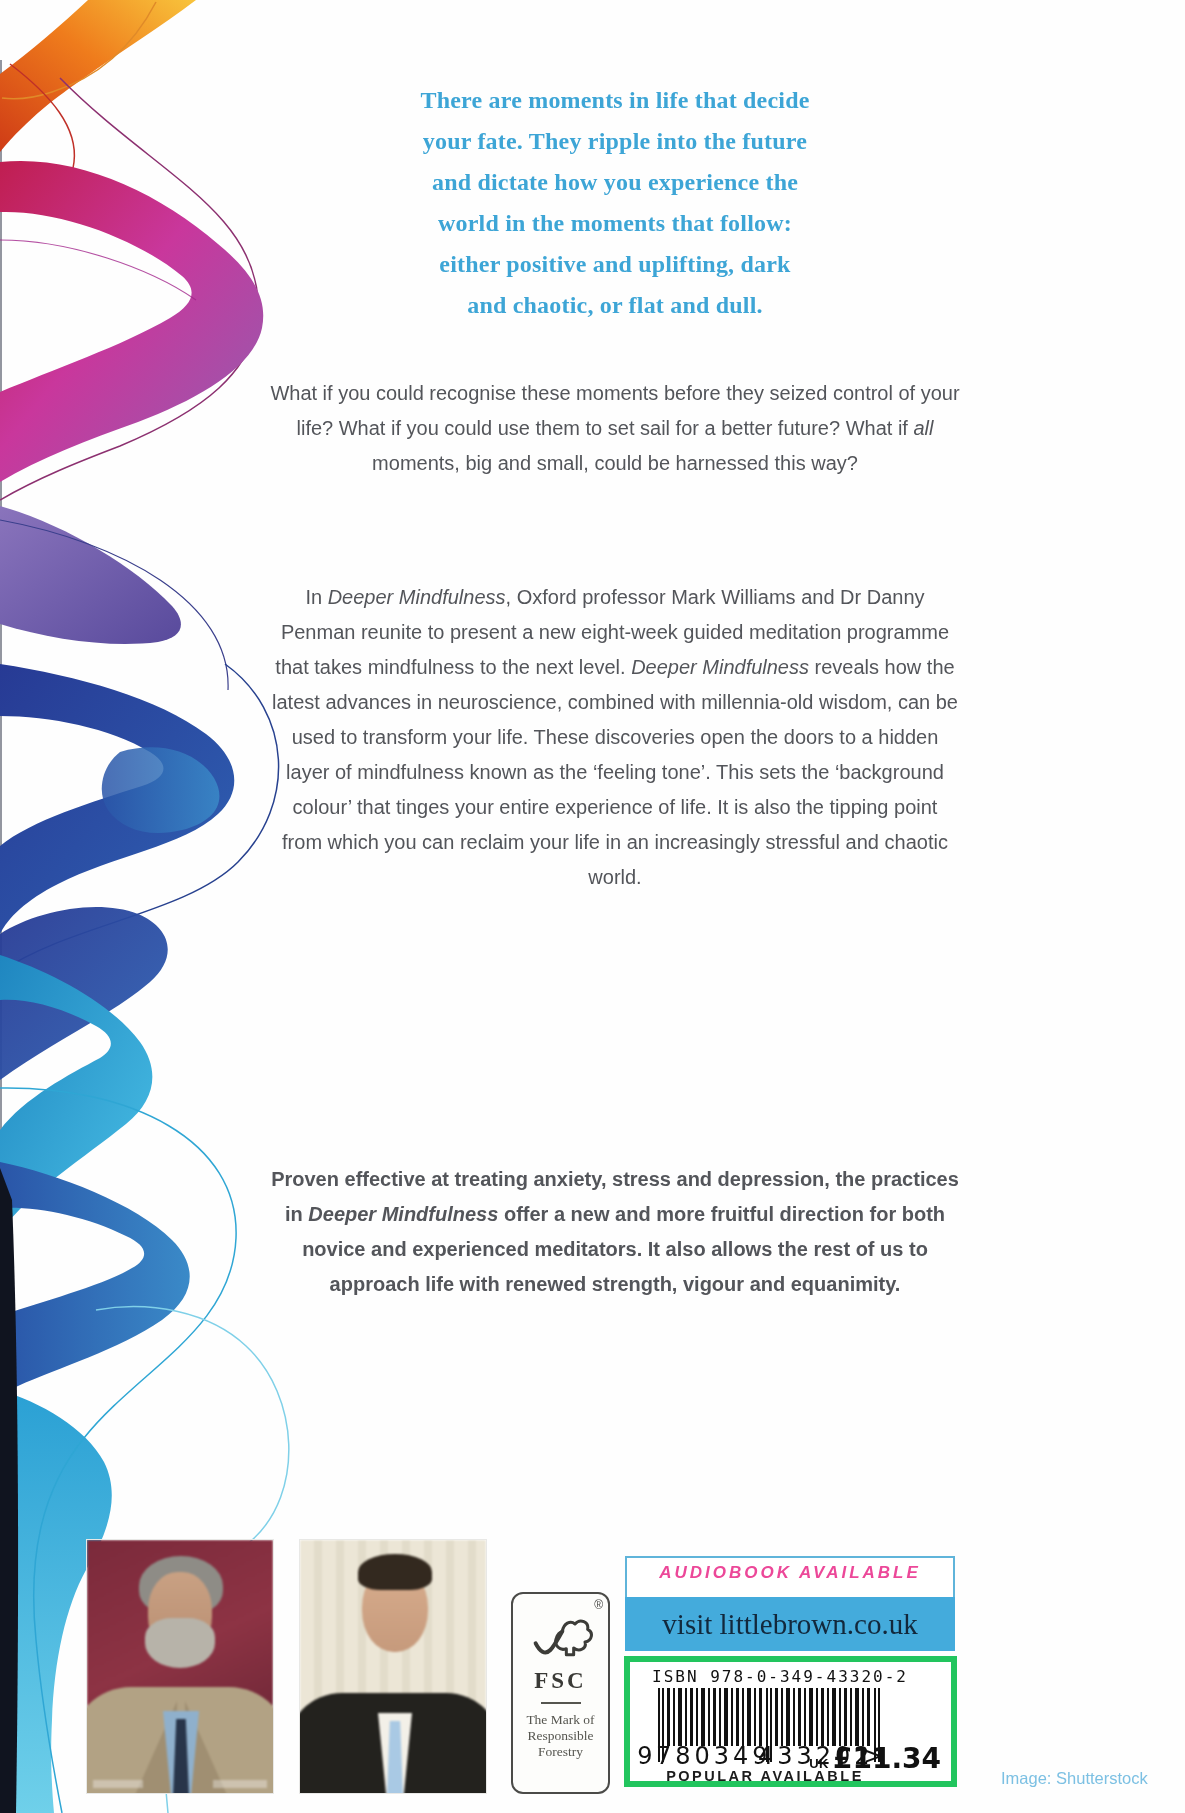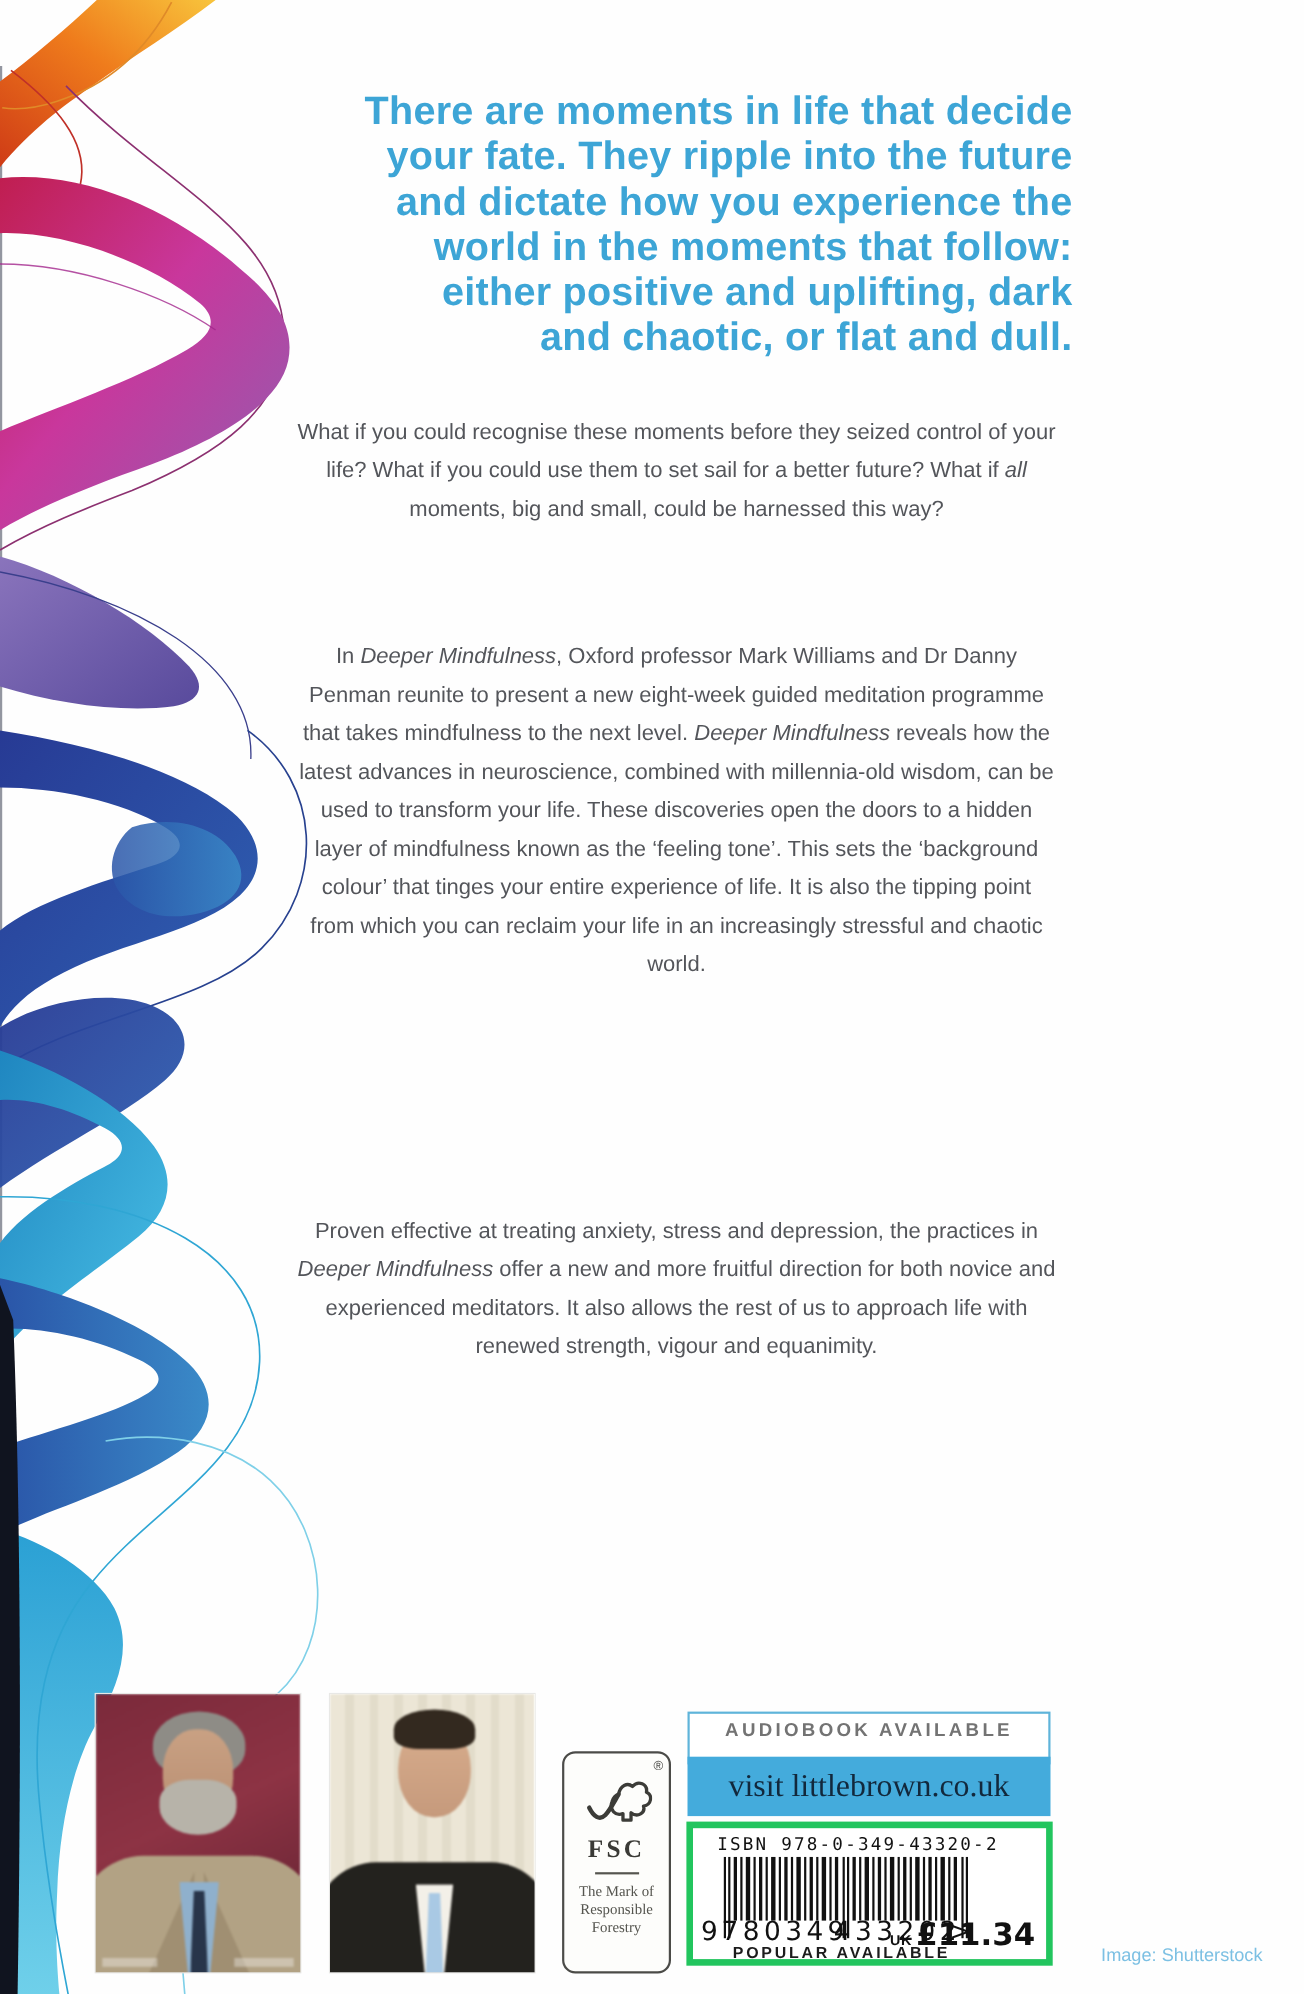--- a/index.html
+++ b/index.html
@@ -3,29 +3,29 @@
 <meta charset="utf-8">
 <style>
   html,body{margin:0;padding:0;background:#ffffff;}
   .page{position:relative;width:1185px;height:1813px;background:#fefefe;overflow:hidden;
         font-family:"Liberation Sans", sans-serif;}
 
   
   .waves{position:absolute;left:0;top:0;width:310px;height:1813px;}
 
   
-  .headline{position:absolute;left:255px;top:80px;width:720px;text-align:right;
-            font-family:Liberation Sans, sans-serif;font-weight:bold;
-            font-size:36px;line-height:41px;color:#3da5d6;letter-spacing:.2px;}
+  .headline{position:absolute;left:255px;top:80px;width:720px;text-align:center;
+            font-family:Liberation Serif, serif;font-weight:bold;
+            font-size:24px;line-height:41px;color:#3da5d6;letter-spacing:.2px;}
   .bodypara{position:absolute;left:270px;width:690px;text-align:center;
             color:#53555a;font-size:20px;line-height:35px;font-weight:400;}
   .bodypara i{font-style:italic;}
   .p1{top:356px;}
   .p2{top:560px;}
-  .p3{top:1082px;}
+  .p3{top:1142px;font-weight:bold;}
 
   
   .photo{position:absolute;top:1540px;width:186px;height:253px;overflow:hidden;box-shadow:0 0 0 1px #e8e8e6;}
   .photo .art{position:absolute;inset:0;filter:blur(1.1px);}
   .photo1{left:87px;}
   .photo1 .bg{position:absolute;inset:0;background:linear-gradient(155deg,#7b2a3b 0%,#8d3344 45%,#5e2130 100%);}
   .photo1 .jacket{position:absolute;left:-16px;bottom:-4px;width:218px;height:110px;background:#b2a284;border-radius:60px 60px 0 0;}
   .photo1 .lapel-l{position:absolute;bottom:-2px;left:48px;width:42px;height:94px;background:#a08f72;clip-path:polygon(100% 0,0 100%,100% 100%);}
   .photo1 .lapel-r{position:absolute;bottom:-2px;left:98px;width:42px;height:94px;background:#a08f72;clip-path:polygon(0 0,100% 100%,0 100%);}
   .photo1 .shirt{position:absolute;left:76px;bottom:-2px;width:36px;height:84px;background:#8fb0cc;clip-path:polygon(0 0,100% 0,78% 100%,22% 100%);}
@@ -49,21 +49,21 @@
        background:#fdfdfb;text-align:center;color:#3c3c38;}
   .fsc-reg{position:absolute;right:5px;top:4px;font-size:12px;color:#4b4b48;}
   .fsc-tree{display:block;margin:16px auto 0;}
   .fsc-acronym{font-family:Liberation Serif, serif;font-weight:bold;font-size:23px;letter-spacing:3px;margin-top:2px;color:#3a3a36;}
   .fsc-rule{width:40px;height:2px;background:#55554f;margin:8px auto 8px;}
   .fsc-tagline{font-family:"Liberation Serif", serif;font-size:13.5px;line-height:16px;color:#55554f;}
 
   
   .audiobook{position:absolute;left:625px;top:1556px;width:330px;height:48px;background:#fff;
              border:2px solid #5fb4da;box-sizing:border-box;line-height:30px;text-align:center;
-             color:#737373;font-size:17px;font-weight:bold;letter-spacing:3px;}
+             color:#ec4899;font-size:17px;font-weight:bold;letter-spacing:3px;font-style:italic;}
   .webbar{position:absolute;left:625px;top:1597px;width:330px;height:54px;background:#44abdc;
           text-align:center;line-height:54px;font-family:"Liberation Serif", serif;
           font-size:29px;color:#12283c;}
   .bcbox{position:absolute;left:624px;top:1656px;width:333px;height:131px;background:#fff;
          border:6px solid #22c55e;box-sizing:border-box;}
   .isbn{position:absolute;left:22px;top:5px;font-family:"DejaVu Sans Mono", monospace;
         font-size:16px;letter-spacing:2px;color:#111;}
   .bc-svg{position:absolute;left:14px;top:26px;}
   .bc-numrow{position:absolute;left:4px;top:80px;width:262px;display:flex;align-items:flex-start;
              font-family:"DejaVu Sans", sans-serif;font-size:24px;color:#111;}

